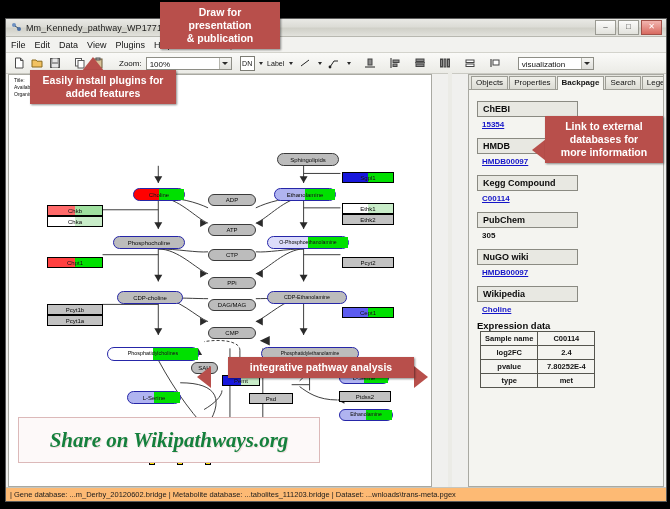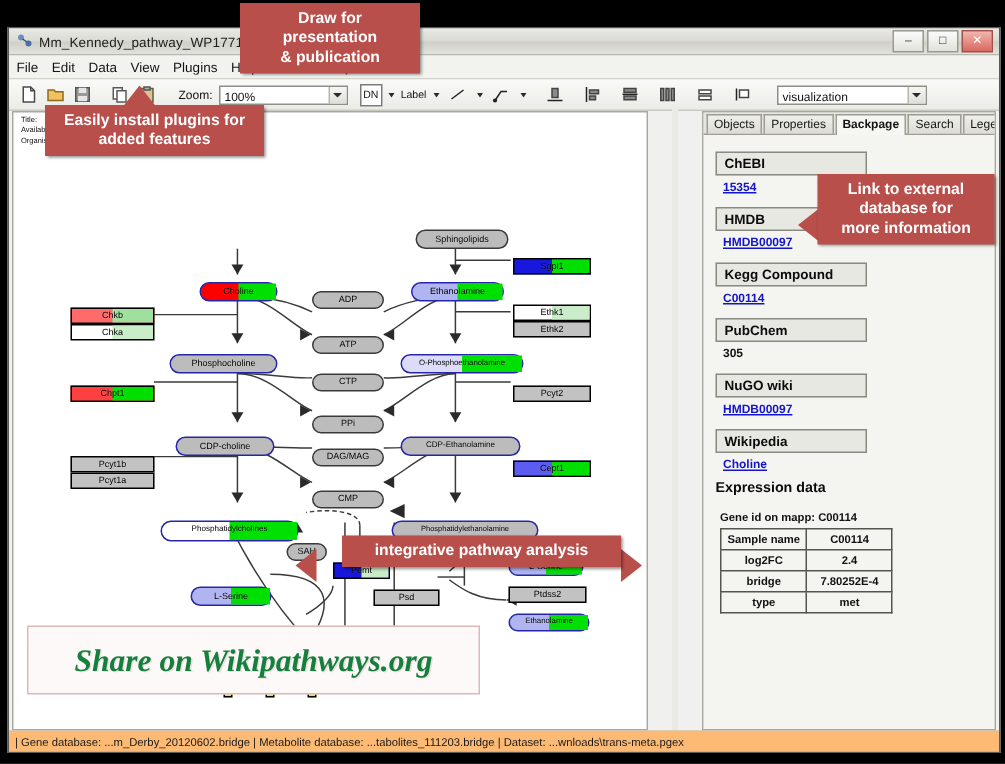--- a/index.html
+++ b/index.html
@@ -247,21 +247,21 @@
       </span>
       <span class="tool-sep"></span>
       <span class="tool">
         <svg width="12" height="12" viewBox="0 0 12 12">
             <line x1="2" y1="2" x2="2" y2="10" stroke="#222"></line>
             <rect x="4" y="3" width="6" height="5" fill="#fff" stroke="#444"></rect>
           </svg>
       </span>
       <span class="tool-sep"></span>
 
-      <span class="combo" style="width:100px;margin-left:6px">
+      <span class="combo" style="width:76px;margin-left:6px">
         <span>visualization</span>
         <span class="arrow">
             <i class="caret"></i>
           </span>
       </span>
     </div>
 
     <div class="content">
 
       <div class="canvas-pane">
@@ -513,34 +513,33 @@
           <div class="db-box">PubChem</div>
           <span class="db-plain">305</span>
 
           <div class="db-box">NuGO wiki</div>
           <a class="db-link">HMDB00097</a>
 
           <div class="db-box">Wikipedia</div>
           <a class="db-link">Choline</a>
 
           <div class="expr-title">Expression data</div>
-          <div class="gene-id">Gene id on mapp: C00114</div>
 
           <table class="expr">
             <tbody>
                 <tr>
               <td>Sample name</td>
               <td>C00114</td>
             </tr>
             <tr>
               <td>log2FC</td>
               <td>2.4</td>
             </tr>
             <tr>
-              <td>bridge</td>
+              <td>pvalue</td>
               <td>7.80252E-4</td>
             </tr>
             <tr>
               <td>type</td>
               <td>met</td>
             </tr>
           </tbody>
             </table>
         </div>
       </div>
@@ -558,21 +557,21 @@
   <div class="arrow-dn" style="left:220px;top:36px"></div>
 
   <div class="callout" style="left:30px;top:70px;width:146px;">
     <div>Easily install plugins for</div>
     <div>added features</div>
   </div>
   <div class="arrow-up" style="left:82px;top:57px"></div>
 
   <div class="callout" style="left:545px;top:116px;width:118px;">
     <div>Link  to external</div>
-    <div>database  for</div>
+    <div>databases  for</div>
     <div>more information</div>
   </div>
   <div class="arrow-lf" style="left:532px;top:139px"></div>
 
   <div class="callout" style="left:228px;top:357px;width:186px;">
     <div>integrative pathway analysis</div>
   </div>
   <div class="arrow-rt" style="left:414px;top:366px"></div>
   <div class="arrow-lf" style="left:197px;top:366px"></div>
 

